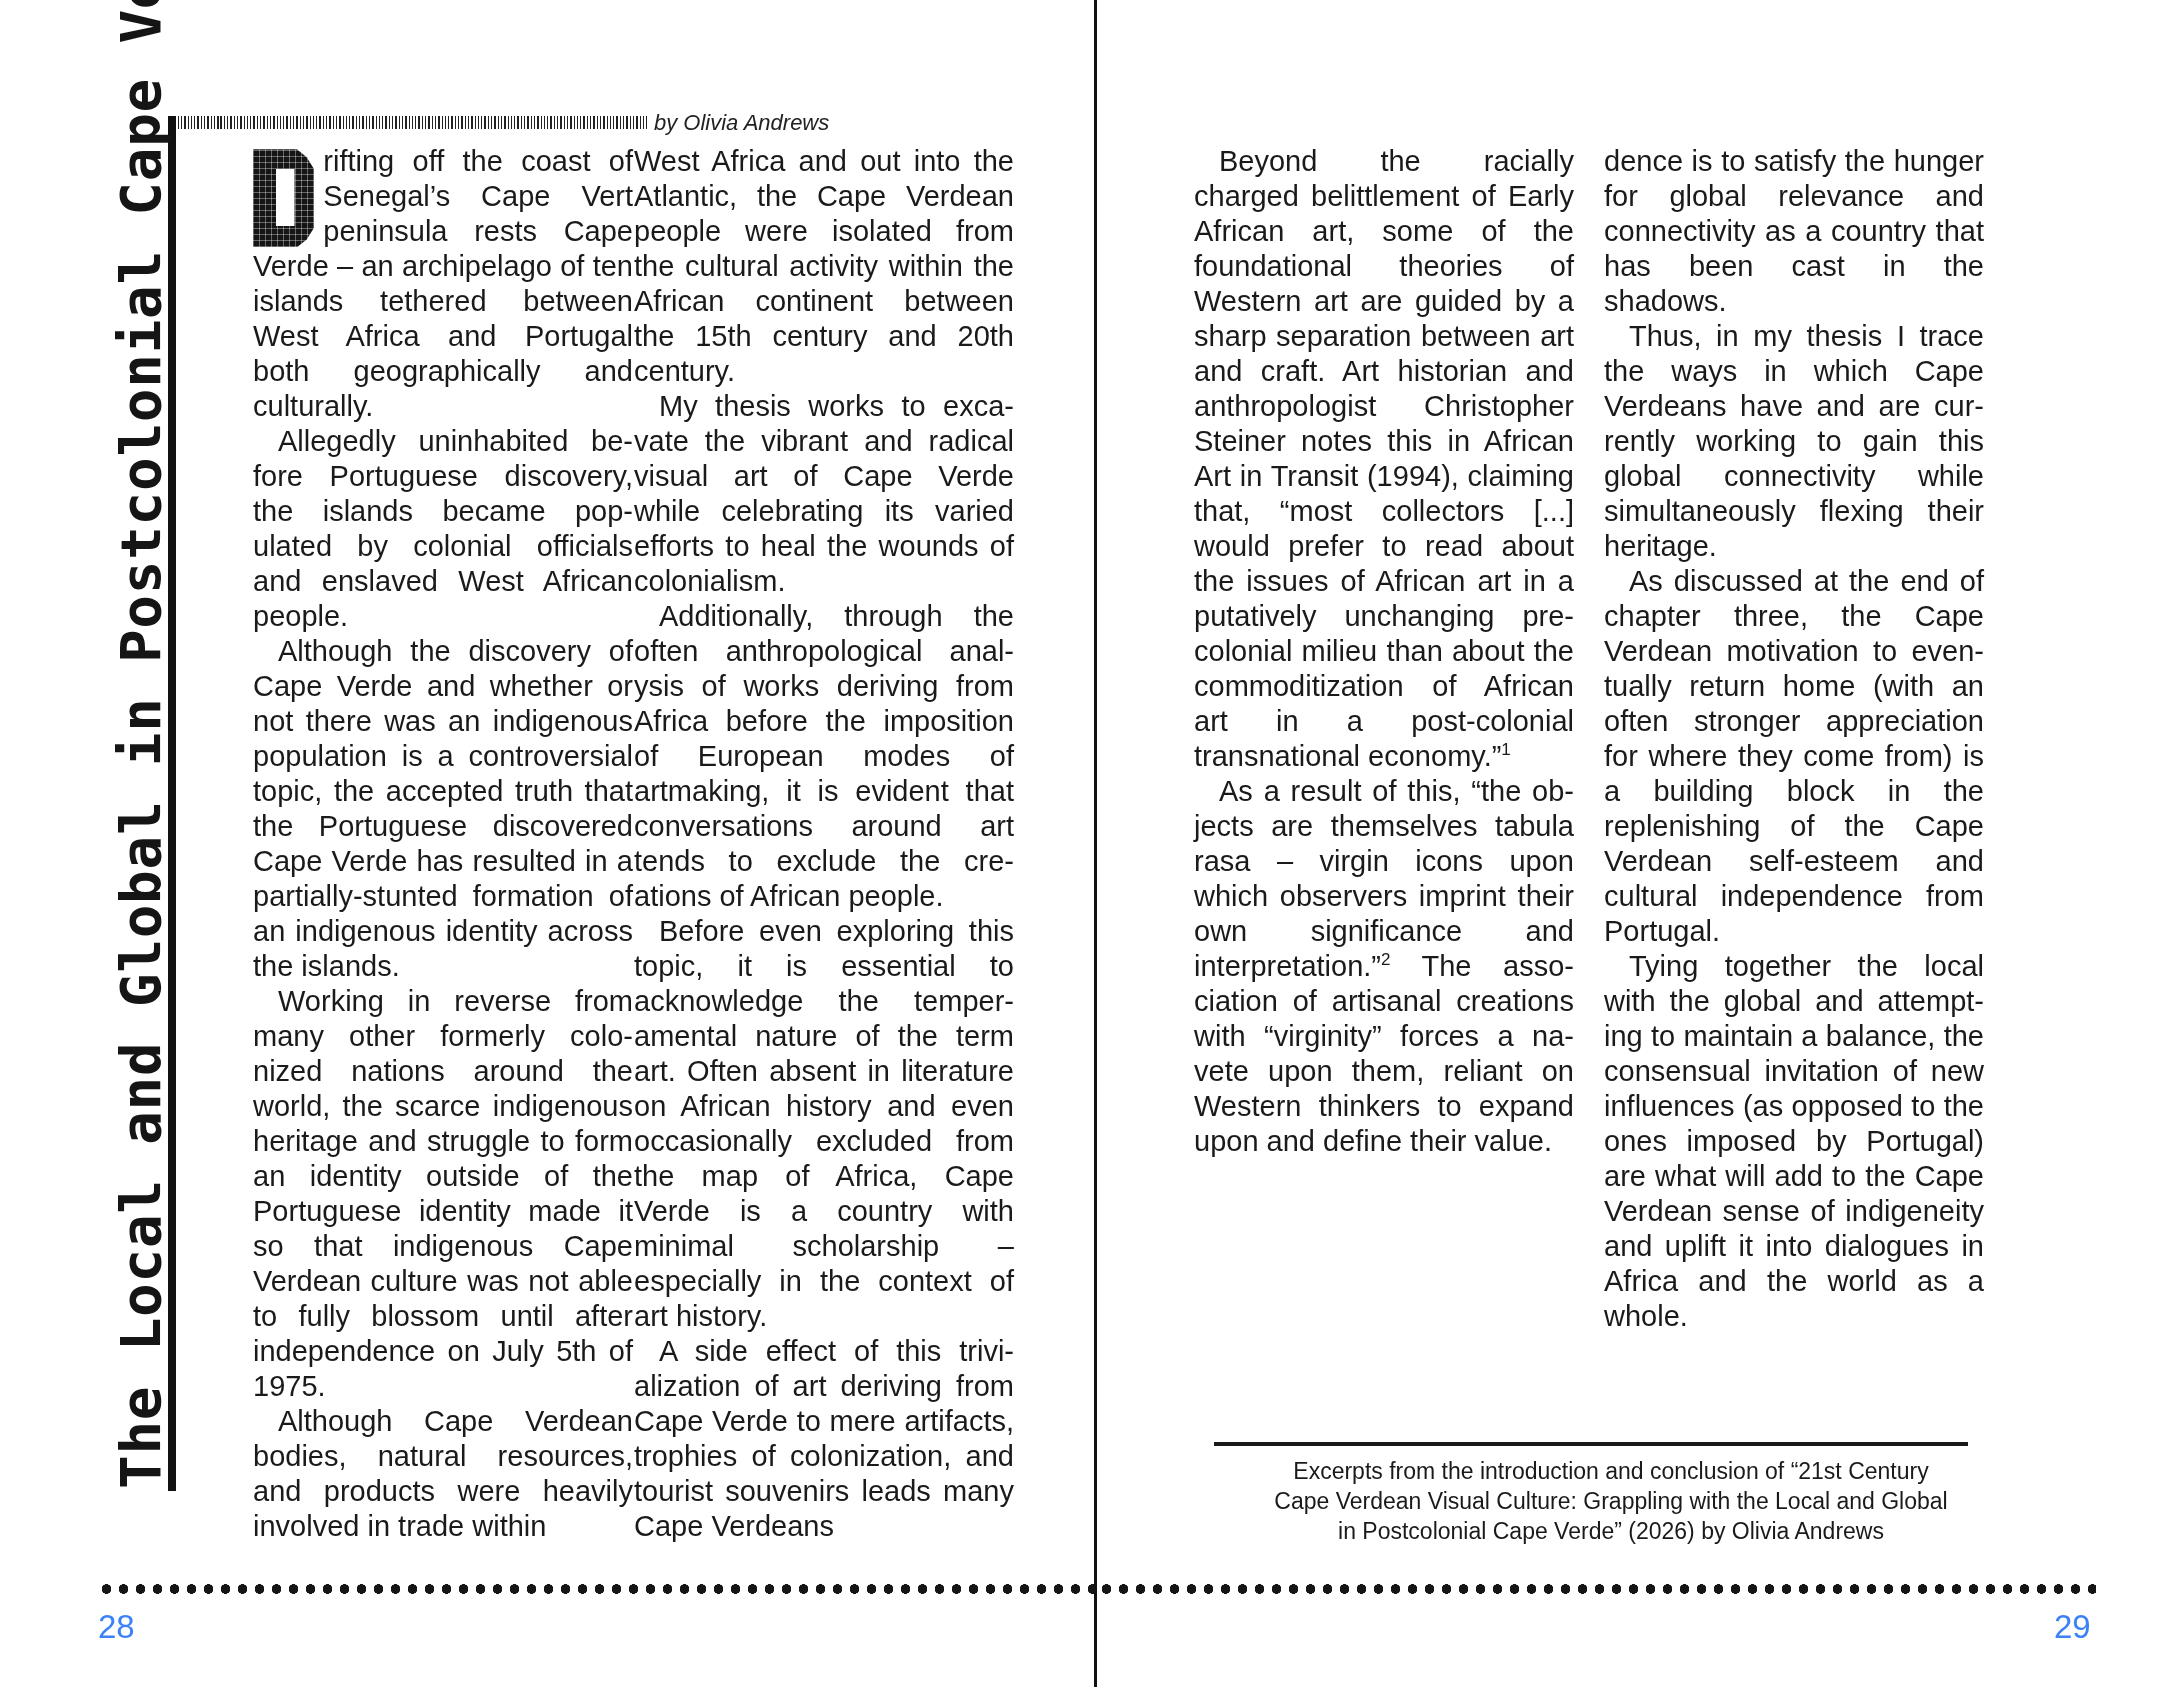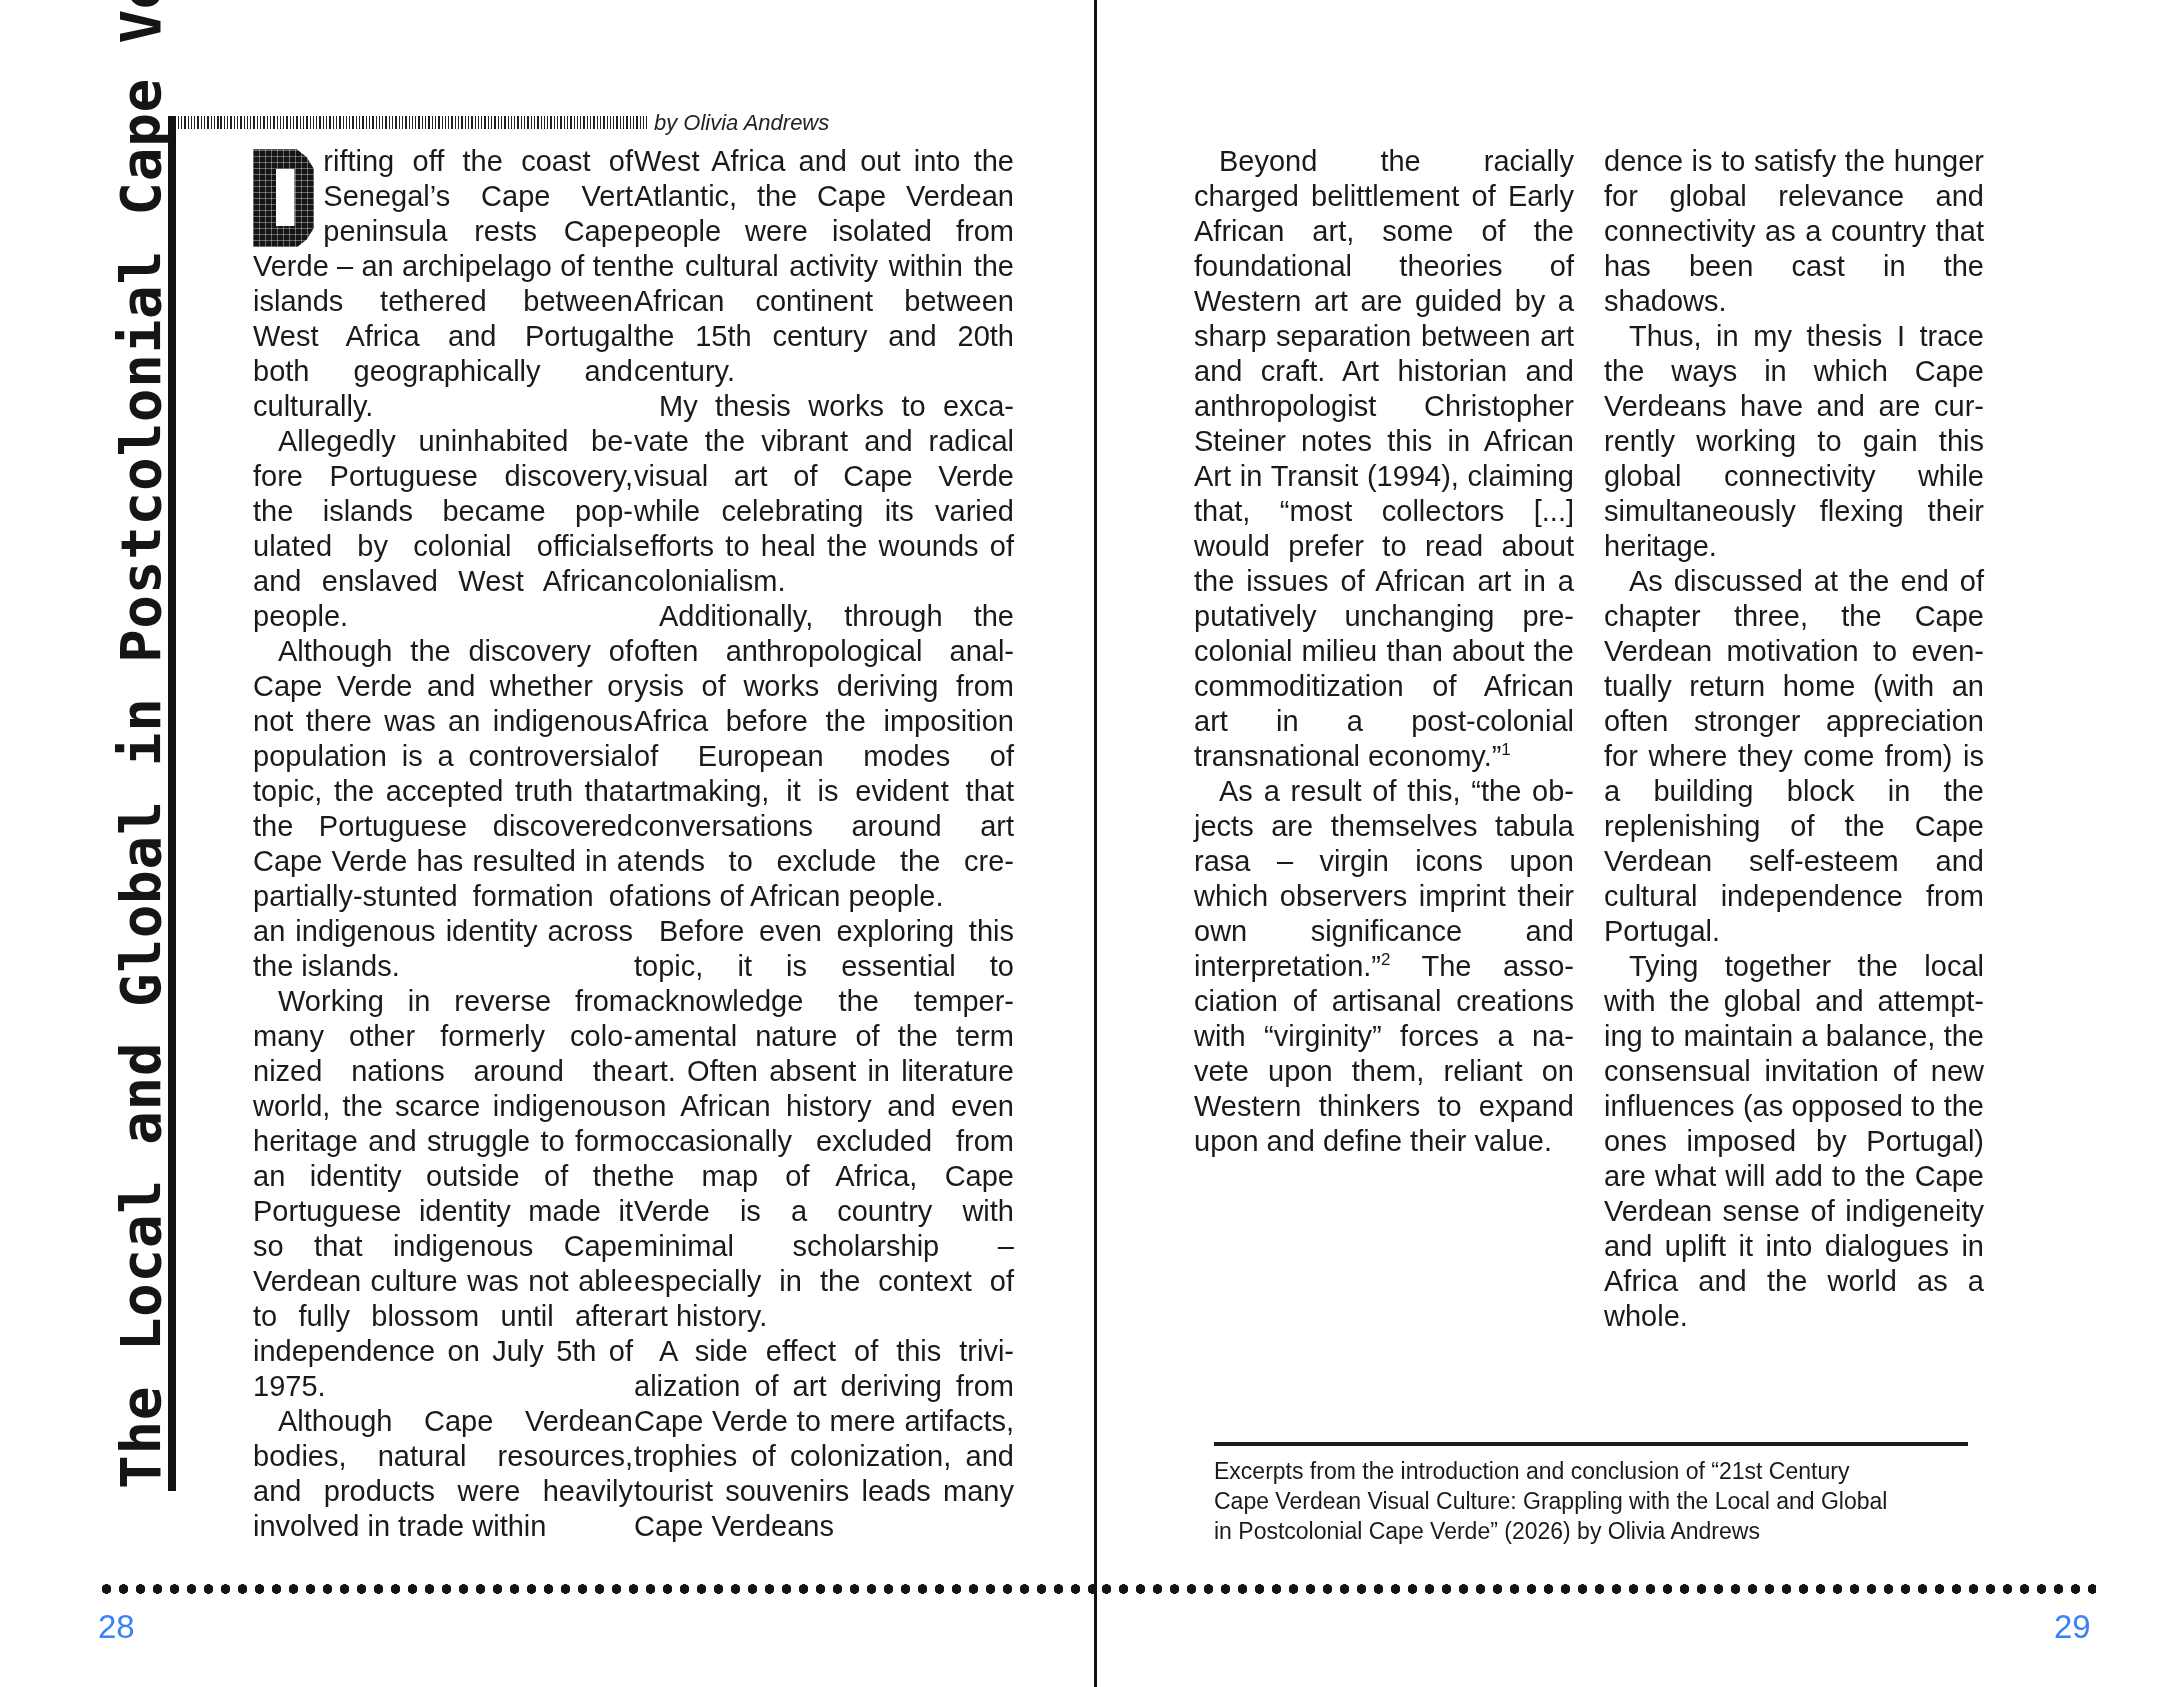--- a/index.html
+++ b/index.html
@@ -30,21 +30,21 @@
              background:
                linear-gradient(#fff,#fff) 22.5px 20px / 18.5px 57px no-repeat,
                repeating-linear-gradient(0deg, rgba(255,255,255,0.35) 0 0.7px, transparent 0.7px 6px),
                repeating-linear-gradient(90deg, rgba(255,255,255,0.35) 0 0.7px, transparent 0.7px 6px),
                #151515;
              clip-path: polygon(0 0, 72% 0, 88% 8%, 100% 20%, 100% 80%, 88% 92%, 72% 100%, 0 100%); }
   sup { font-size: 17px; line-height: 0; vertical-align: 10.6px; }
 
   .fn-rule { position: absolute; left: 1214px; top: 1442px; width: 754px; height: 4px; background: #1a1a1a; }
   .footnote { position: absolute; left: 1214px; top: 1456px; width: 794px; font-size: 23px; line-height: 30px; color: #1a1a1a; }
-  .footnote div { white-space: nowrap; }
+  .footnote div { white-space: nowrap; text-align: center; }
 
   .dots { position: absolute; top: 1583px; height: 12px;
           background: radial-gradient(circle, #151515 4.6px, transparent 5px) 0 0 / 17px 12px repeat-x; }
   .dots-left { left: 98px; width: 997px; }
   .dots-right { left: 1098px; width: 998px; }
   .pagenum { position: absolute; top: 1608px; font-size: 33px; color: #3b82f6; }
   .pn-left { left: 98px; }
   .pn-right { left: 2054px; }
 </style>
 </head>

